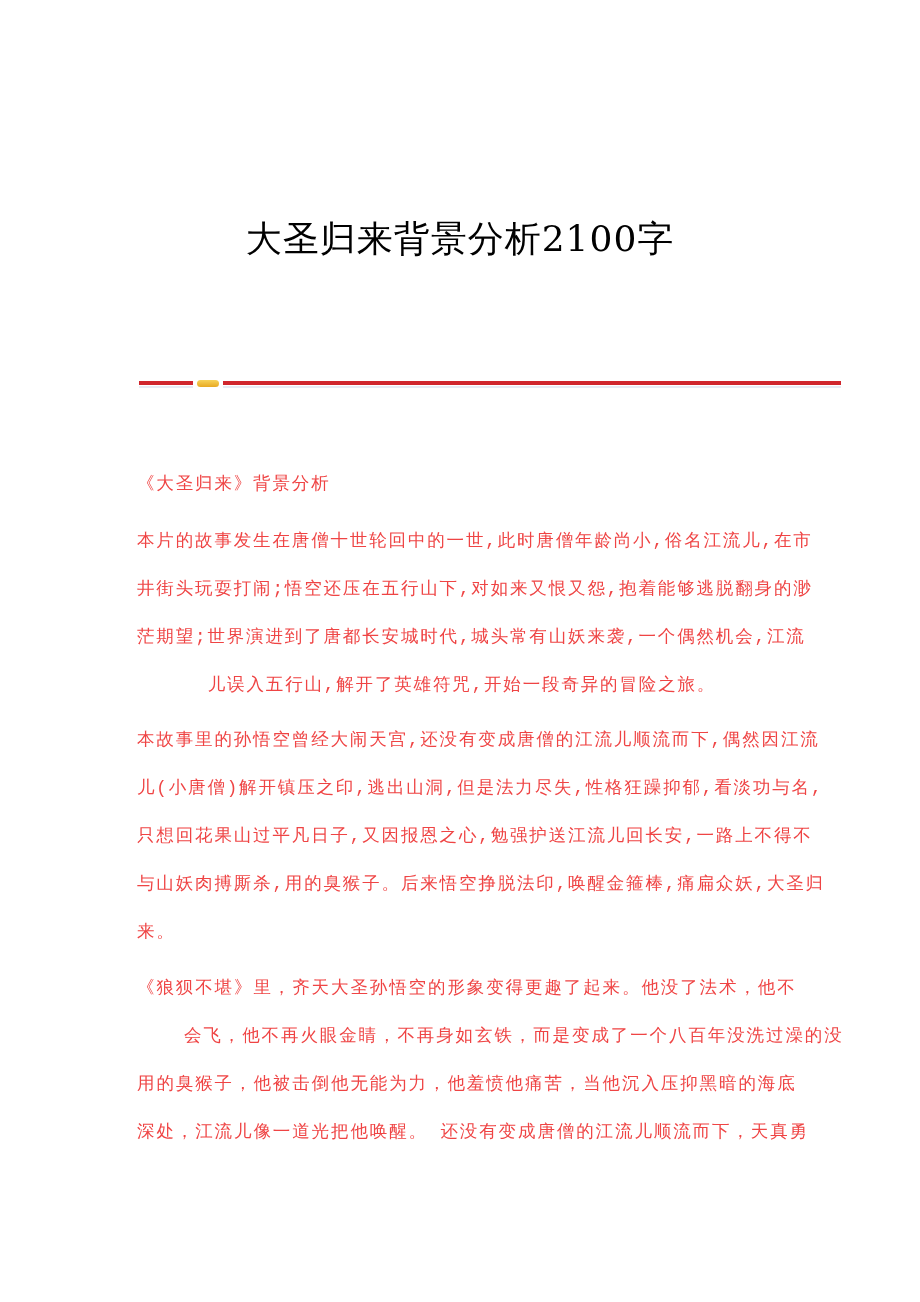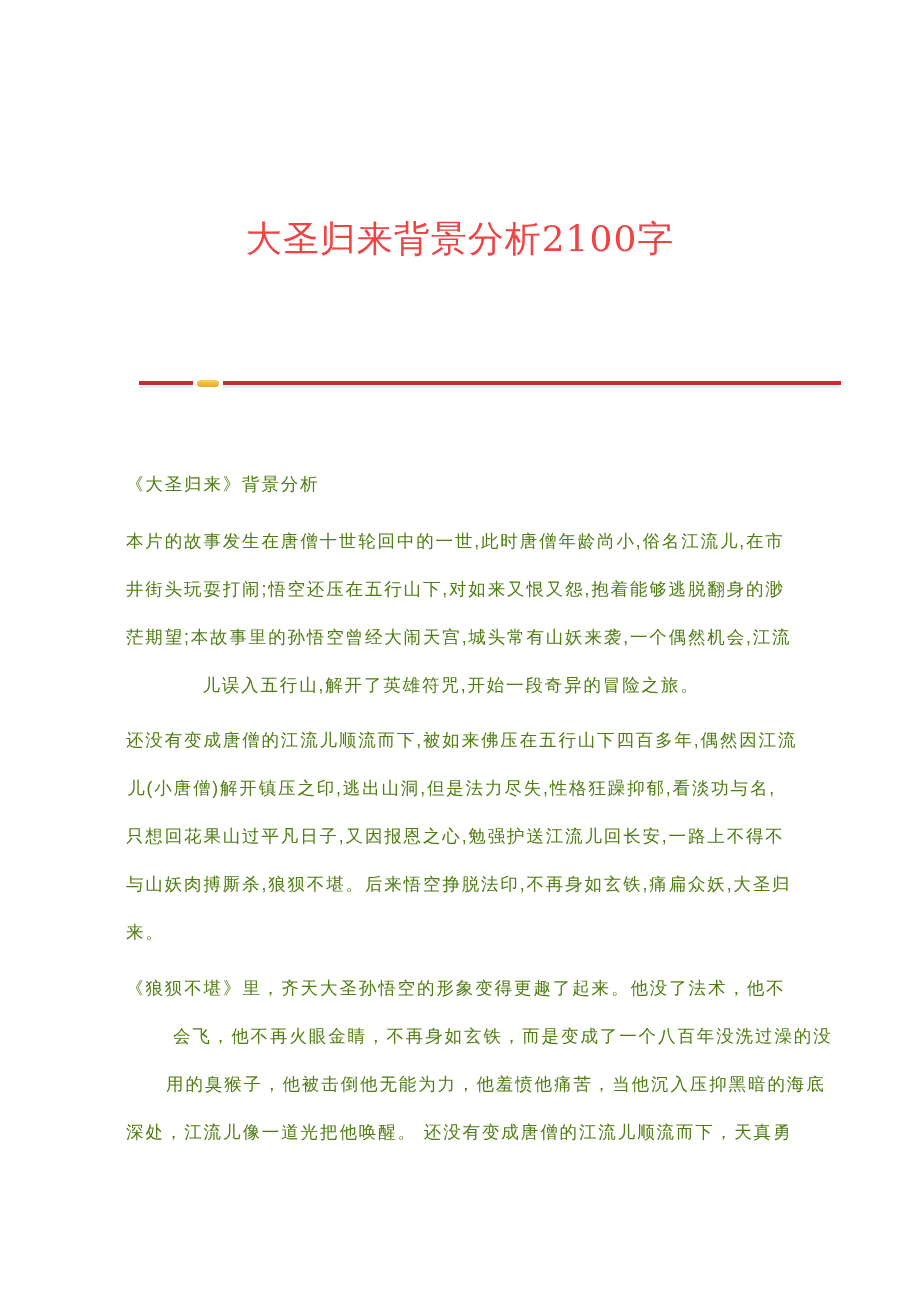--- a/index.html
+++ b/index.html
@@ -1,36 +1,36 @@
 <!DOCTYPE html>
 <html><head>
   <meta charset="utf-8">
   <style>
     html, body { margin: 0; padding: 0; background: #ffffff; }
     body { width: 920px; height: 1302px; position: relative; overflow: hidden; }
     .page { position: absolute; left: 0; top: 0; width: 920px; height: 1302px; background: #ffffff; }
     .title {
       position: absolute; left: 0; top: 214px; width: 920px; text-align: center;
       font-family: "DejaVu Serif", "Liberation Serif", serif;
-      font-size: 36px; line-height: 50px; color: #ef4444; letter-spacing: 1px;
+      font-size: 36px; line-height: 50px; color: #000000; letter-spacing: 1px;
     }
     .divider { position: absolute; top: 381px; height: 4px; background: #d0262d; }
     .divider-left { left: 139px; width: 54px; }
     .divider-right { left: 223px; width: 618px; }
     .divider-shadow { position: absolute; top: 386px; height: 2px; background: #e7eaf4; }
     .divider-shadow.left { left: 139px; width: 54px; }
     .divider-shadow.right { left: 223px; width: 618px; }
     .ornament {
       position: absolute; left: 197px; top: 380px; width: 22px; height: 7px;
       border-radius: 4px; background: linear-gradient(#f7d35a, #e8a922);
     }
     .line {
-      position: absolute; left: 126px; width: 650px;
-      font-family: Liberation Sans, sans-serif;
-      font-size: 17.5px; line-height: 22px; color: #4d7c0f;
+      position: absolute; left: 137px; width: 650px;
+      font-family: Liberation Mono, monospace;
+      font-size: 17.5px; line-height: 22px; color: #ef4444;
       white-space: nowrap; letter-spacing: 1.85px;
     }
     .line.wide { letter-spacing: 1.9px; }
   </style>
 </head>
 <body>
 
 <div class="page">
 
   <div class="title">大圣归来背景分析2100字</div>
@@ -39,32 +39,32 @@
   <div class="divider-shadow left"></div>
   <div class="ornament"></div>
   <div class="divider divider-right"></div>
   <div class="divider-shadow right"></div>
 
   <div class="line" style="top:473px;">《大圣归来》背景分析</div>
 
   <div>
     <div class="line" style="top:530px;">本片的故事发生在唐僧十世轮回中的一世,此时唐僧年龄尚小,俗名江流儿,在市</div>
     <div class="line" style="top:578px;text-align:right;">井街头玩耍打闹;悟空还压在五行山下,对如来又恨又怨,抱着能够逃脱翻身的渺</div>
-    <div class="line" style="top:626px;">茫期望;本故事里的孙悟空曾经大闹天宫,城头常有山妖来袭,一个偶然机会,江流</div>
+    <div class="line" style="top:626px;">茫期望;世界演进到了唐都长安城时代,城头常有山妖来袭,一个偶然机会,江流</div>
     <div class="line" style="top:674px;text-align:center;">儿误入五行山,解开了英雄符咒,开始一段奇异的冒险之旅。</div>
   </div>
 
   <div>
-    <div class="line" style="top:729px;">还没有变成唐僧的江流儿顺流而下,被如来佛压在五行山下四百多年,偶然因江流</div>
+    <div class="line" style="top:729px;">本故事里的孙悟空曾经大闹天宫,还没有变成唐僧的江流儿顺流而下,偶然因江流</div>
     <div class="line" style="top:777px;text-align:right;">儿(小唐僧)解开镇压之印,逃出山洞,但是法力尽失,性格狂躁抑郁,看淡功与名,</div>
     <div class="line" style="top:825px;">只想回花果山过平凡日子,又因报恩之心,勉强护送江流儿回长安,一路上不得不</div>
-    <div class="line" style="top:873px;">与山妖肉搏厮杀,狼狈不堪。后来悟空挣脱法印,不再身如玄铁,痛扁众妖,大圣归</div>
+    <div class="line" style="top:873px;">与山妖肉搏厮杀,用的臭猴子。后来悟空挣脱法印,唤醒金箍棒,痛扁众妖,大圣归</div>
     <div class="line" style="top:921px;">来。</div>
   </div>
 
   <div>
     <div class="line wide" style="top:977px;">《狼狈不堪》里，齐天大圣孙悟空的形象变得更趣了起来。他没了法术，他不</div>
     <div class="line wide" style="top:1025px;margin-left:47px;">会飞，他不再火眼金睛，不再身如玄铁，而是变成了一个八百年没洗过澡的没</div>
-    <div class="line wide" style="top:1073px;margin-left:40px;">用的臭猴子，他被击倒他无能为力，他羞愤他痛苦，当他沉入压抑黑暗的海底</div>
+    <div class="line wide" style="top:1073px;">用的臭猴子，他被击倒他无能为力，他羞愤他痛苦，当他沉入压抑黑暗的海底</div>
     <div class="line wide" style="top:1121px;">深处，江流儿像一道光把他唤醒。 还没有变成唐僧的江流儿顺流而下，天真勇</div>
   </div>
 
 </div>
 
 </body></html>

